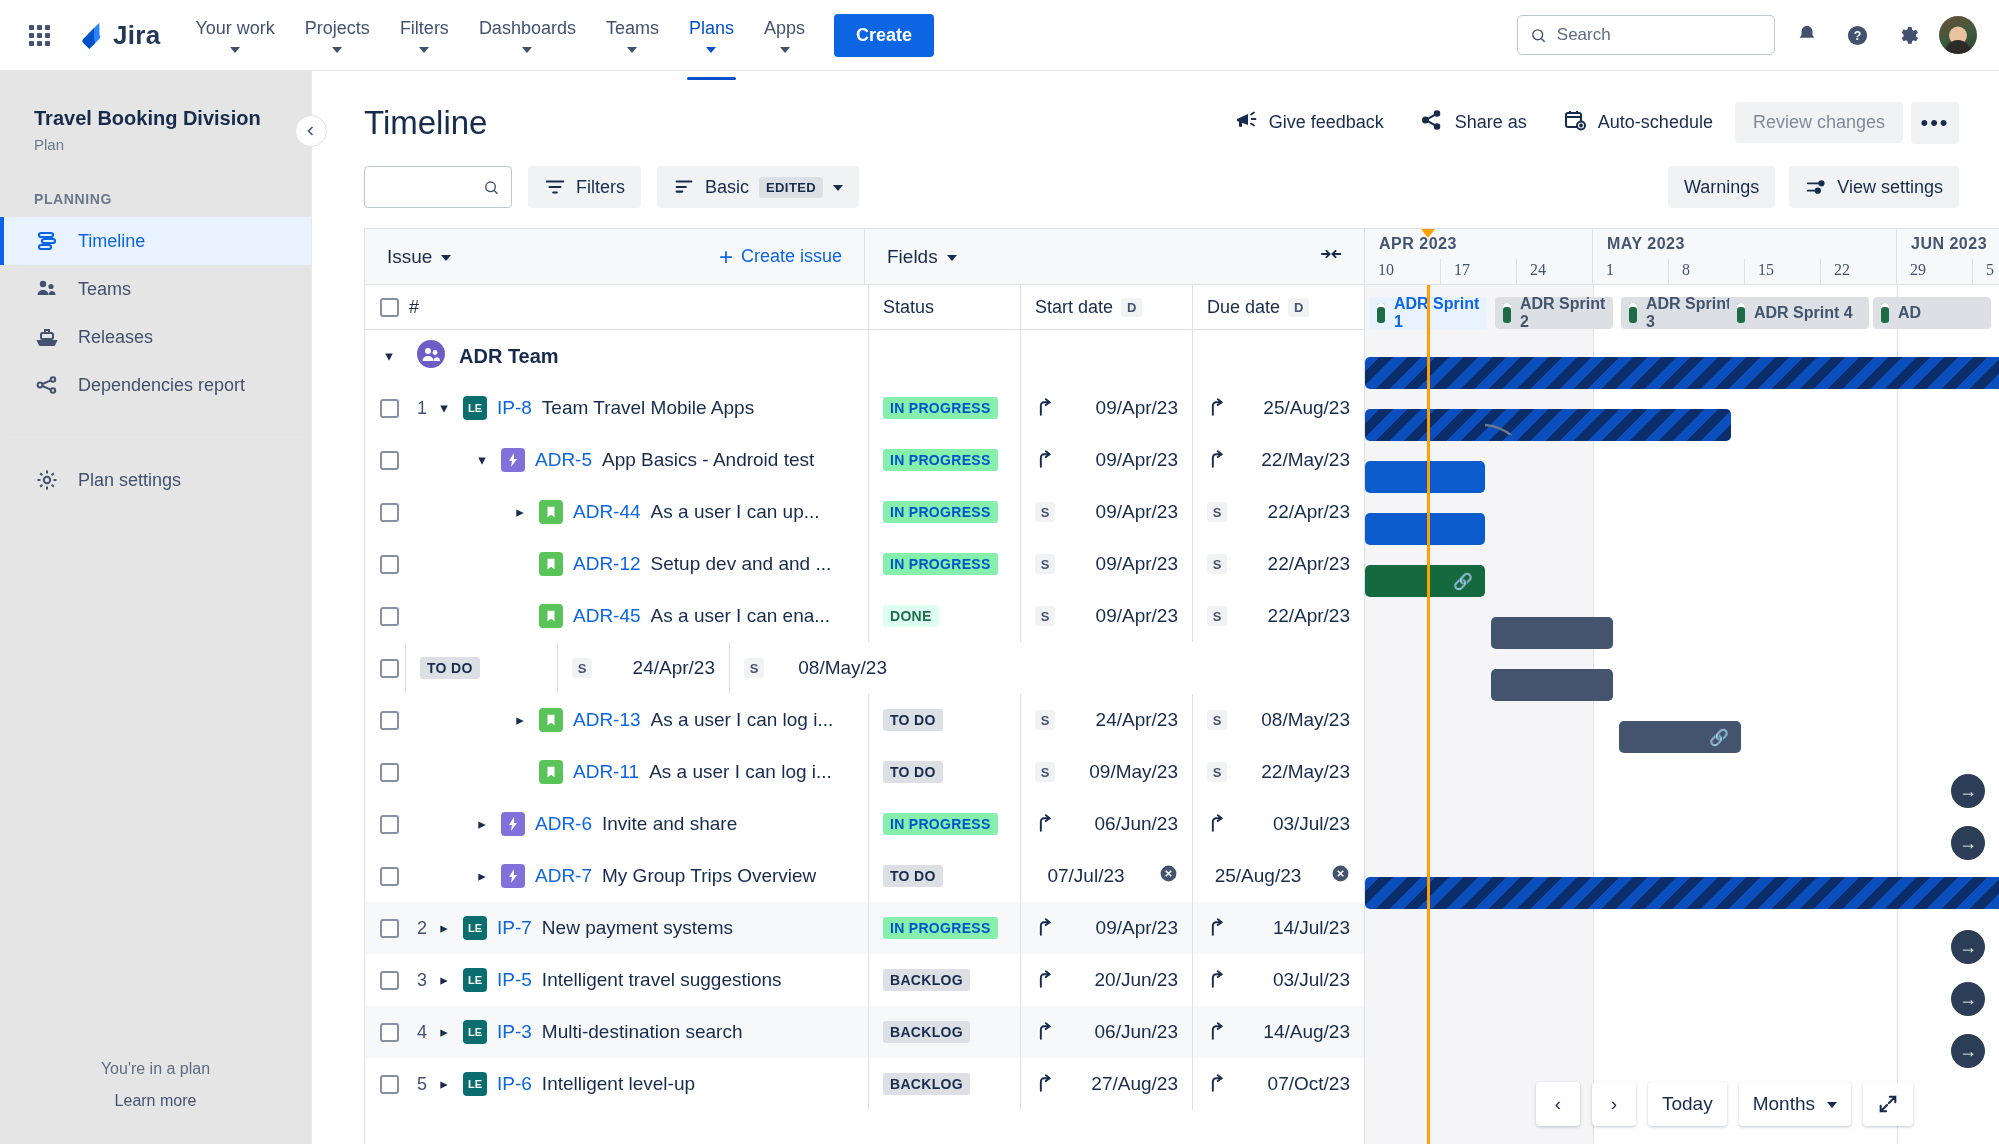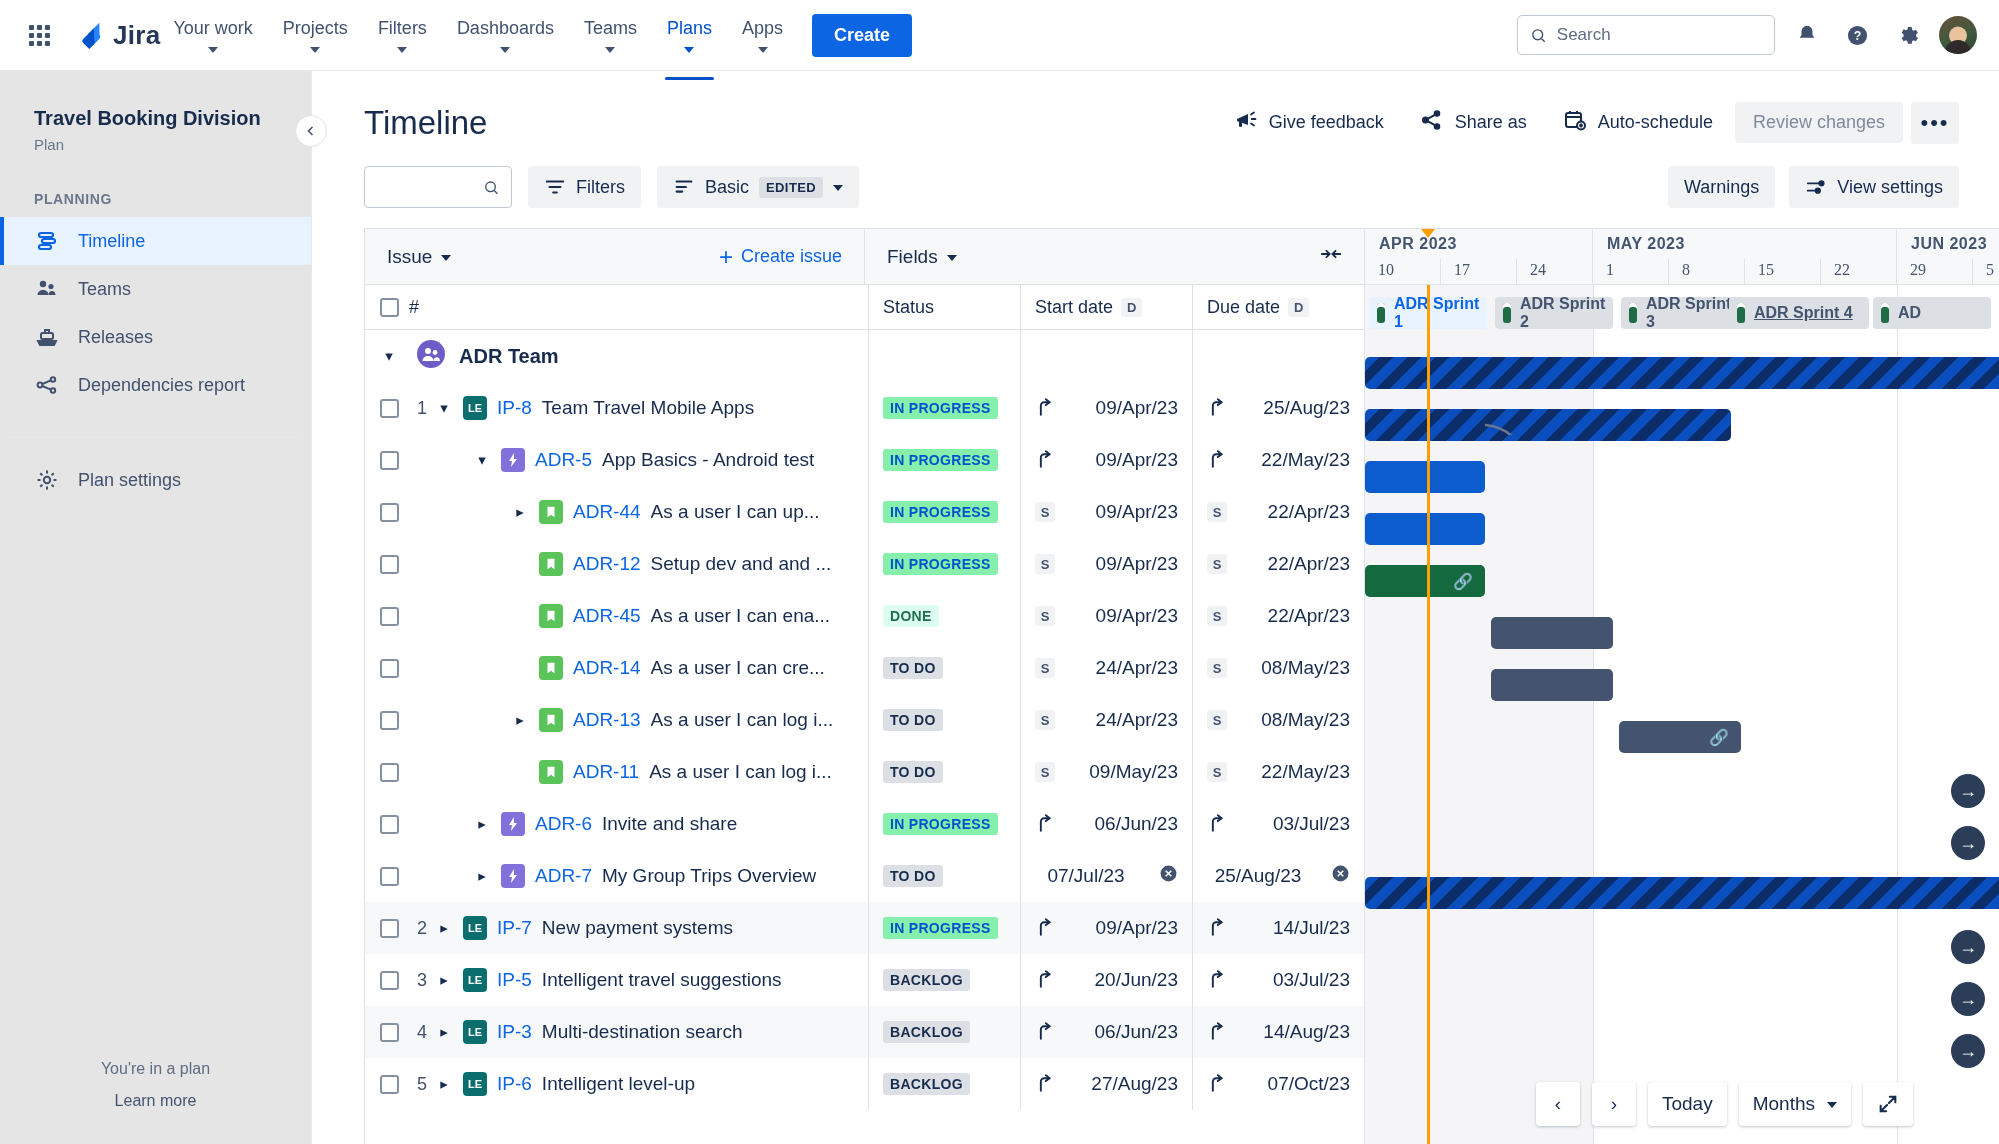--- a/index.html
+++ b/index.html
@@ -15,21 +15,21 @@
   .topnav {
     height: 71px; display: flex; align-items: center;
     padding: 0 22px; border-bottom: 1px solid #e6e8eb; background: #fff;
     position: relative; z-index: 50;
   }
   .appswitch { width: 34px; height: 34px; display: grid;
     grid-template-columns: repeat(3, 5px); grid-template-rows: repeat(3, 5px);
     gap: 3px; align-content: center; justify-content: center; cursor: pointer;
     border-radius: 4px; }
   .appswitch i { background: #42526E; width: 5px; height: 5px; border-radius: 1px; display:block;}
-  .brand { display: flex; align-items: center; gap: 9px; margin-left: 18px; cursor:pointer;}
+  .brand { display: flex; align-items: center; gap: 9px; margin-left: 18px; margin-right: 22px; cursor:pointer;}
   .brand-logo { width: 30px; height: 30px; }
   .brand-name { font-size: 26px; font-weight: 600; color: #253858; letter-spacing: .3px; }
   .navitems { display: flex; align-items: center; gap: 4px; }
   .navitem {
     display: flex; align-items: center; gap: 6px; padding: 9px 13px;
     font-size: 18px; color: #42526E; border-radius: 4px; cursor: pointer; position: relative;
     white-space: nowrap;
     flex-direction: column;
   }
   .navitem.active { color: #0052CC; }
@@ -662,33 +662,20 @@
               </div>
     <div class="c-due">
                 <span class="sprintflag">S</span>
                 <span class="datetxt">22/Apr/23</span>
               </div>
             </div>
             <div class="row">
     <div class="c-check">
       <span class="cb"></span>
     </div>
-    <div class="c-issue">
-      <span class="rownum"></span>
-      <span style="display:inline-flex;align-items:center;gap:10px;margin-left:76px;">
-        <span class="chev"></span>
-        <span class="type-ico t-green">
-                    <svg width="14" height="14" viewBox="0 0 16 16" fill="#fff">
-                      <path d="M4 2h8v12l-4-3-4 3z"></path>
-                    </svg>
-                  </span>
-        <span class="key">ADR-14</span>
-        <span class="summary">As a user I can cre...</span>
-      </span>
-    </div>
     <div class="c-status">
       <span class="lozenge lz-todo">TO DO</span>
     </div>
     <div class="c-start">
                 <span class="sprintflag">S</span>
                 <span class="datetxt">24/Apr/23</span>
               </div>
     <div class="c-due">
                 <span class="sprintflag">S</span>
                 <span class="datetxt">08/May/23</span>
@@ -978,21 +965,21 @@
                  <span>ADR Sprint 1</span>
               </div>
               <div class="sprint" style="left: 130px; width: 118px;">
                 <span class="pill"></span>
                  <span>ADR Sprint 2</span>
               </div>
               <div class="sprint" style="left: 256px; width: 118px;">
                 <span class="pill"></span>
                  <span>ADR Sprint 3</span>
               </div>
-              <div class="sprint" style="left: 364px; width: 140px; text-decoration: underline;">
+              <div class="sprint" style="left: 364px; width: 140px;">
                 <span class="pill"></span>
                  <span>ADR Sprint 4</span>
               </div>
               <div class="sprint" style="left: 508px; width: 118px;">
                 <span class="pill"></span>
                  <span>AD</span>
               </div>
             </div>
           <div id="bars-layer">
               <div class="bar bar-striped" style="left: 0px; width: 700px; top: 72px;"></div>

